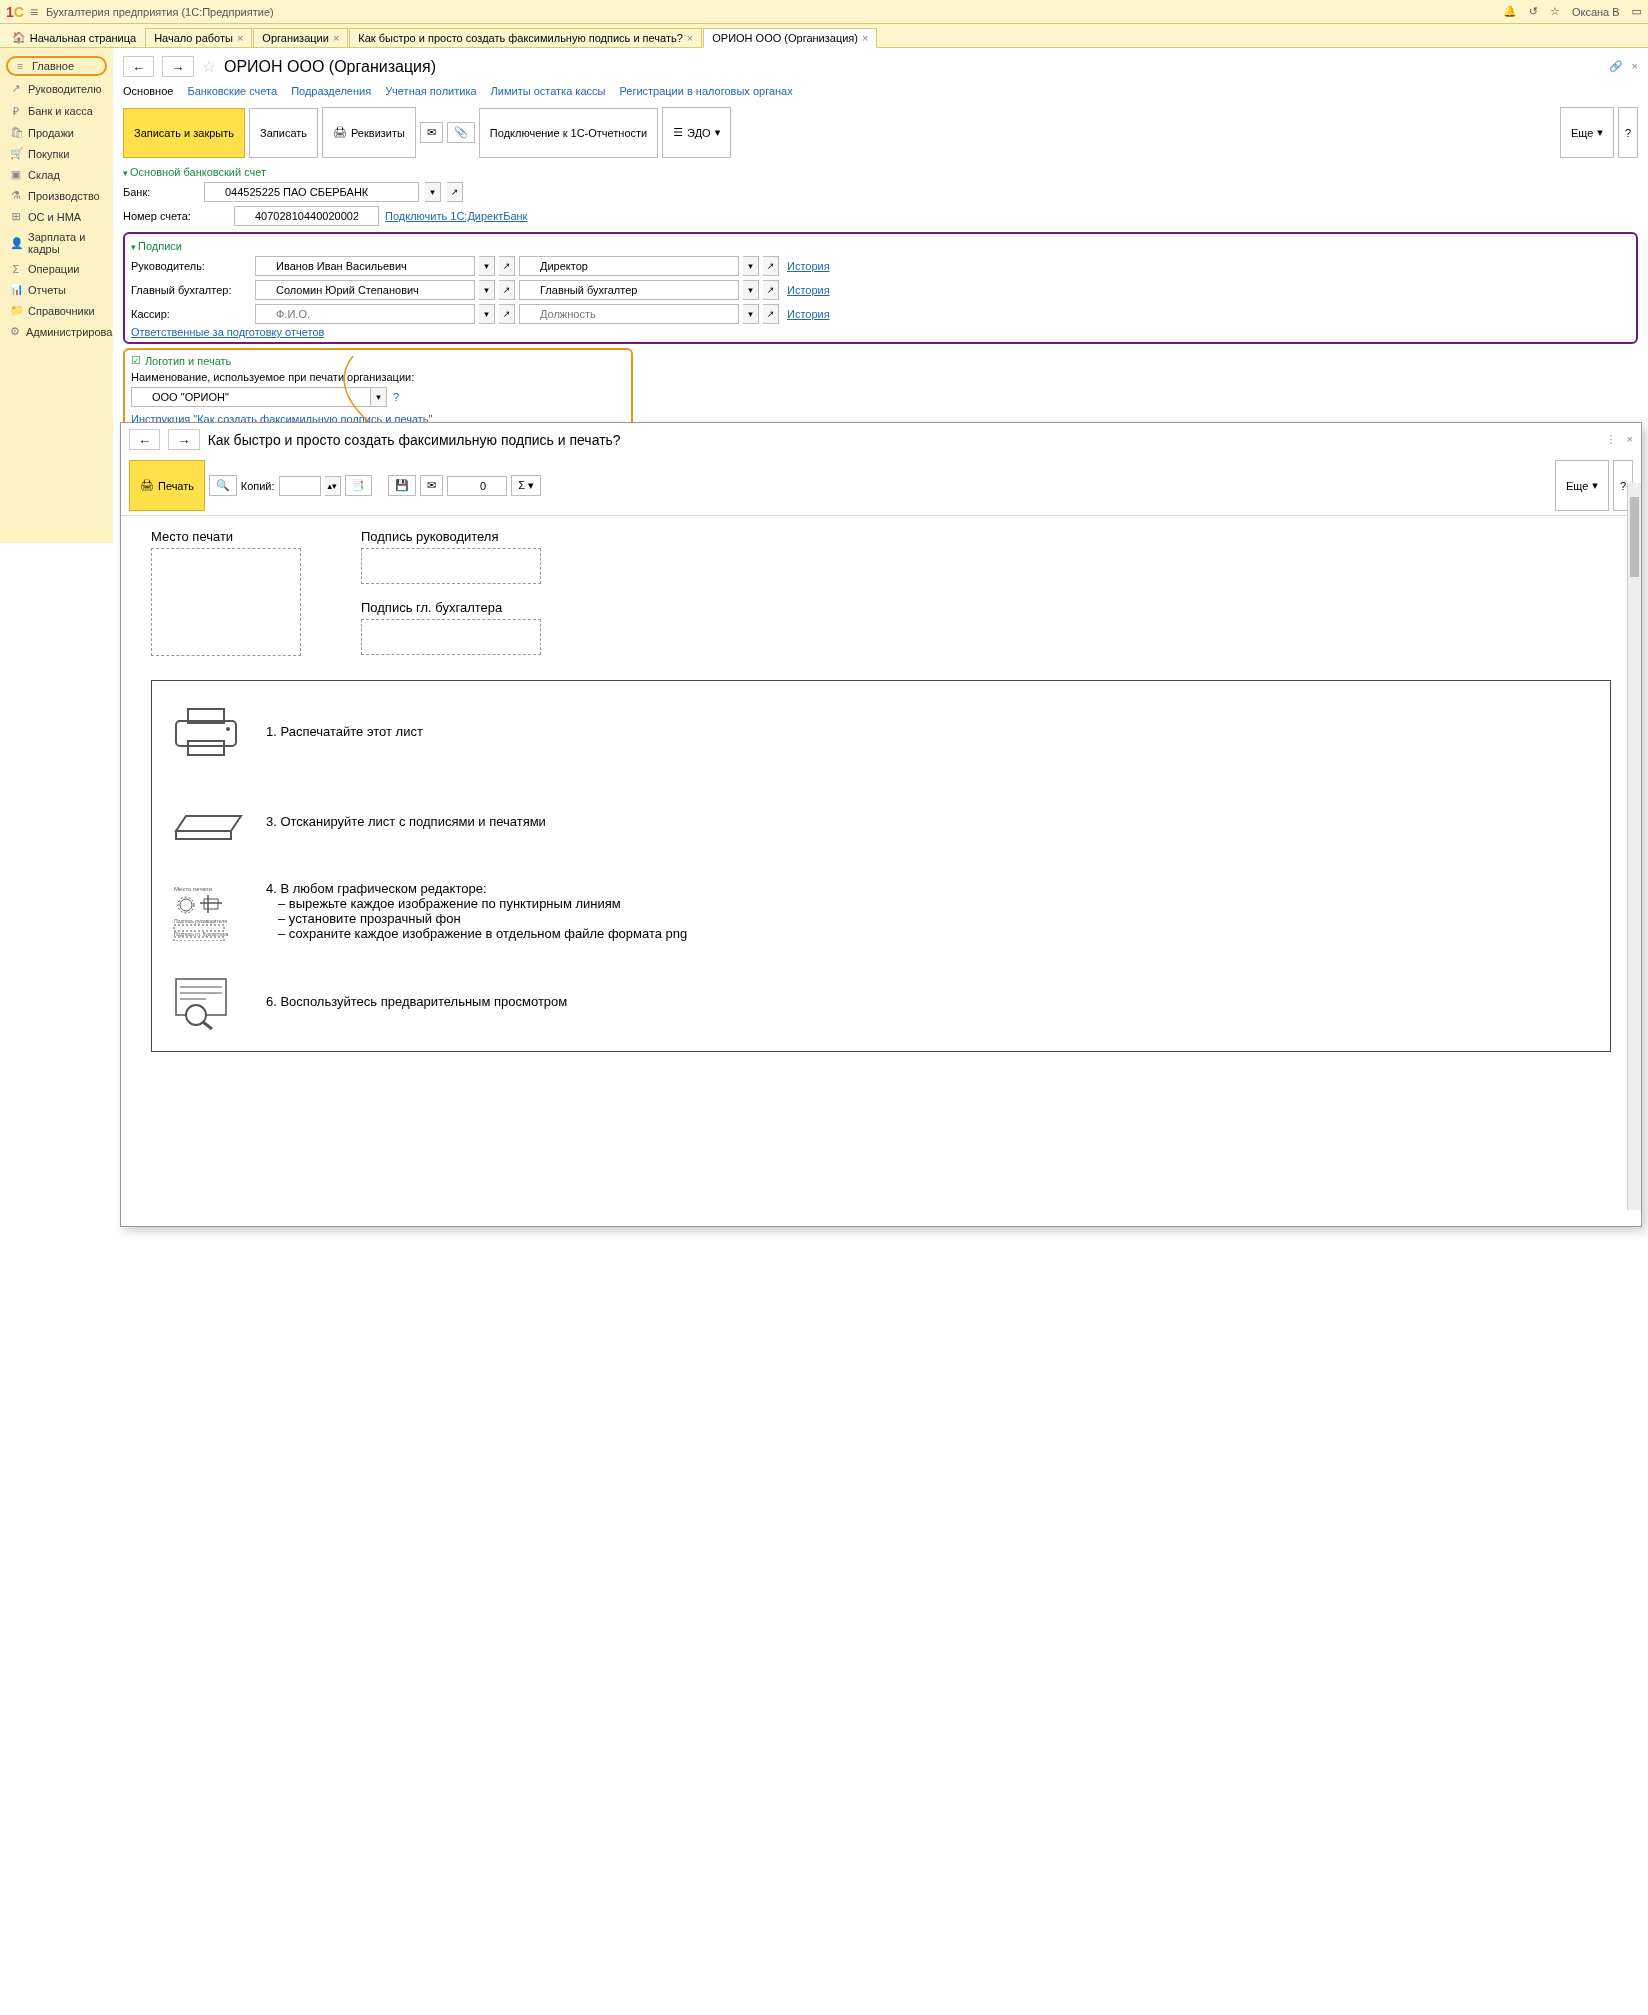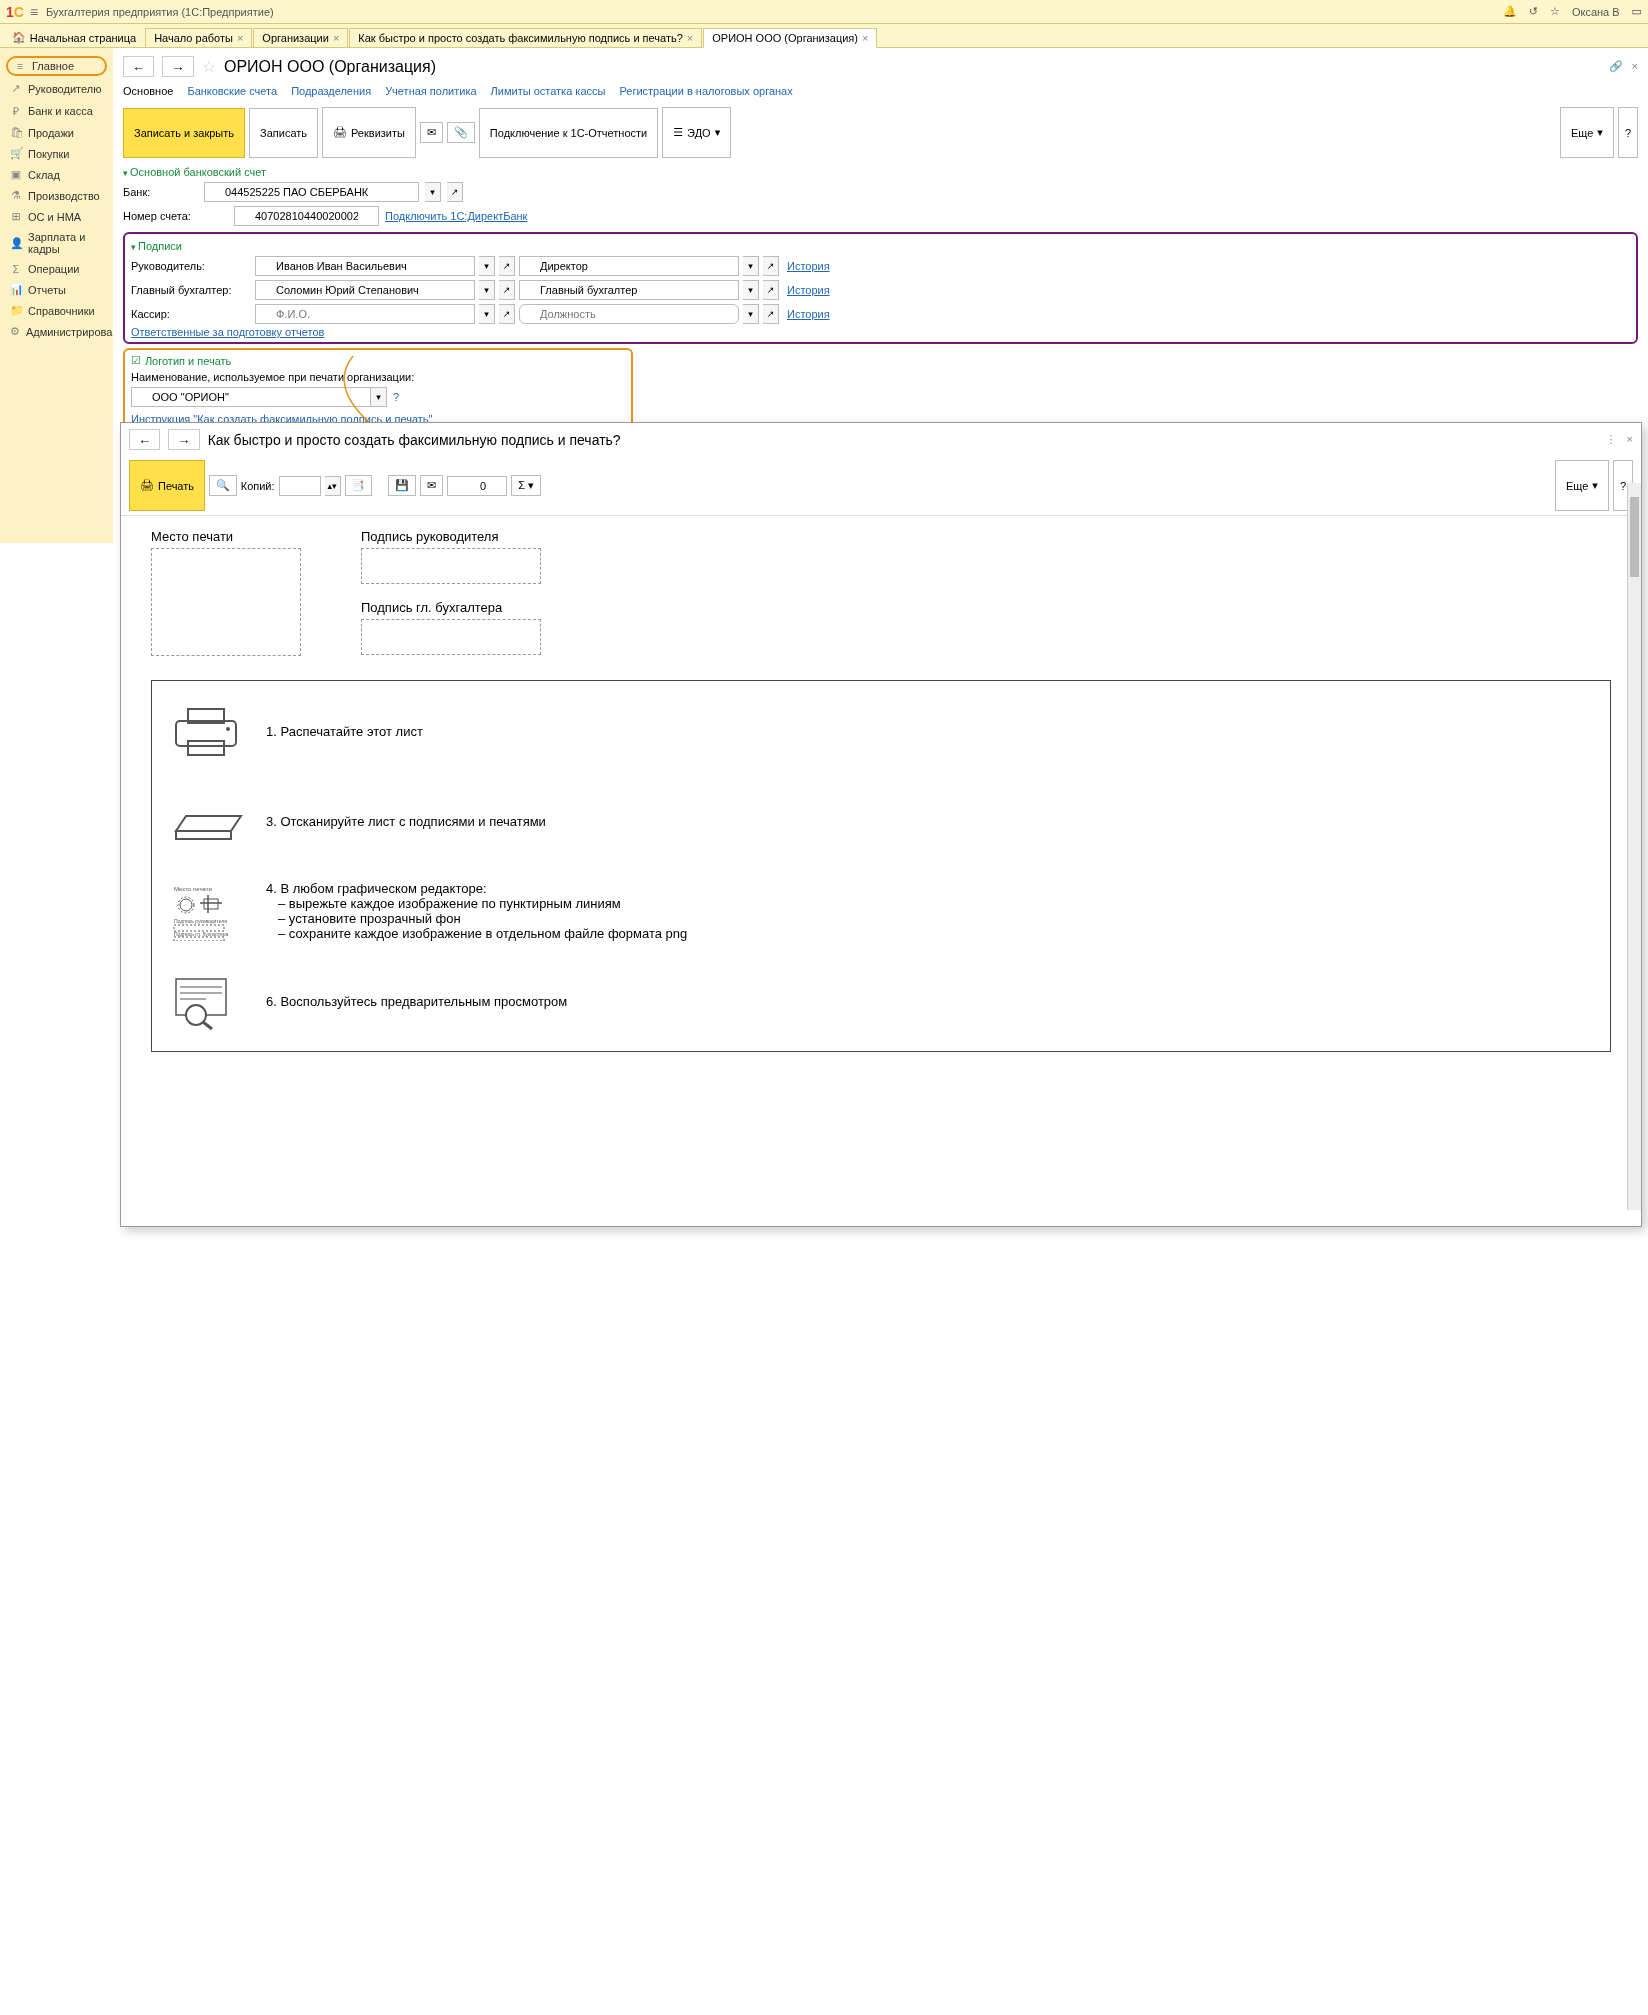--- a/index.html
+++ b/index.html
@@ -231,21 +231,21 @@
         <input class="inp" style="width: 220px;" value="Главный бухгалтер">
           <button class="sel-btn">▾</button>
           <button class="sel-btn">↗</button>
         <a class="hist">История</a>
       </div>
       <div class="sig-row">
         <span class="sig-lbl">Кассир:</span>
         <input class="inp" style="width: 220px; color: rgb(170, 170, 170);" placeholder="Ф.И.О.">
           <button class="sel-btn">▾</button>
           <button class="sel-btn">↗</button>
-        <input class="inp" style="width: 220px; color: rgb(170, 170, 170); border-radius: 6px;" placeholder="Должность">
+        <input class="inp" style="width: 220px; color: rgb(170, 170, 170);" placeholder="Должность">
           <button class="sel-btn">▾</button>
           <button class="sel-btn">↗</button>
         <a class="hist">История</a>
       </div>
       <a class="link">Ответственные за подготовку отчетов</a>
     </div>
 
     <div class="logo-block">
       <div class="chk">Логотип и печать</div>
       <div style="font-size:11px;margin:4px 0">Наименование, используемое при печати организации:</div>

